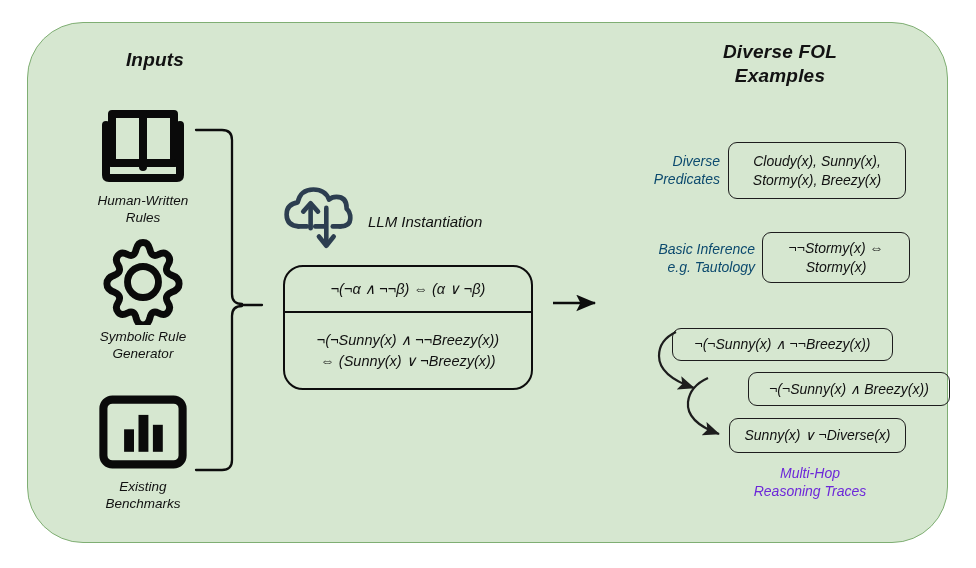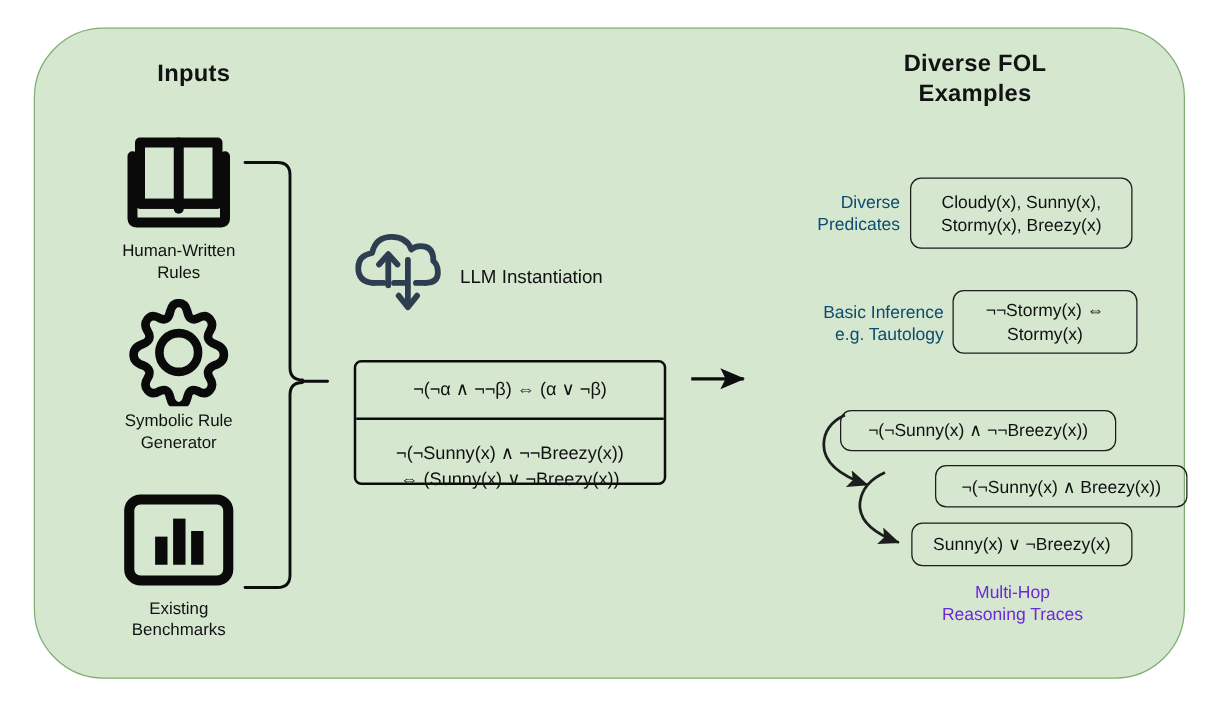--- a/index.html
+++ b/index.html
@@ -7,20 +7,21 @@
     padding: 0;
     background: #ffffff;
   }
   #canvas {
     position: relative;
     width: 976px;
     height: 568px;
     background: #ffffff;
     font-family: "Liberation Sans", sans-serif;
     overflow: hidden;
+    font-style: italic;
   }
   #panel {
     position: absolute;
     left: 27px;
     top: 22px;
     width: 921px;
     height: 521px;
     background: #d6e7d0;
     border: 1.5px solid #7fae73;
     border-radius: 56px;
@@ -74,25 +75,25 @@
   }
   #cloud-label {
     font-size: 15px;
     color: #111111;
     white-space: nowrap;
   }
 
   #instantiation-box {
     position: absolute;
     left: 283px;
-    top: 288px;
+    top: 265px;
     width: 250px;
-    height: 100px;
+    height: 125px;
     border: 2.5px solid #0d0d0d;
-    border-radius: 6px;
+    border-radius: 20px;
     box-sizing: border-box;
     background: transparent;
   }
   #instantiation-box .cell {
     display: flex;
     align-items: center;
     justify-content: center;
     text-align: center;
     color: #111111;
     white-space: pre-line;
@@ -250,21 +251,21 @@
   <div class="fol-box" id="box-predicates">Cloudy(x), Sunny(x),
 Stormy(x), Breezy(x)</div>
 
   <div class="row-label" id="lbl-inference">Basic Inference
 e.g. Tautology</div>
   <div class="fol-box" id="box-inference">¬¬Stormy(x) ⇔
 Stormy(x)</div>
 
   <div class="fol-box" id="box-hop1">¬(¬Sunny(x) ∧ ¬¬Breezy(x))</div>
   <div class="fol-box" id="box-hop2">¬(¬Sunny(x) ∧ Breezy(x))</div>
-  <div class="fol-box" id="box-hop3">Sunny(x) ∨ ¬Breezy(x)</div>
+  <div class="fol-box" id="box-hop3">Sunny(x) ∨ ¬Diverse(x)</div>
 
   <div id="lbl-multihop">Multi-Hop
 Reasoning Traces</div>
 
   <svg class="overlay" aria-hidden="true">
     <defs>
       <marker id="arrowhead-lg" markerWidth="9" markerHeight="9" refX="7.2" refY="3.2" orient="auto" markerUnits="strokeWidth">
         <path d="M0,0 L7.6,3.2 L0,6.4 L1.6,3.2 Z" fill="#0d0d0d"></path>
       </marker>
       <marker id="arrowhead-sm" markerWidth="9" markerHeight="9" refX="7.2" refY="3.2" orient="auto" markerUnits="strokeWidth">

